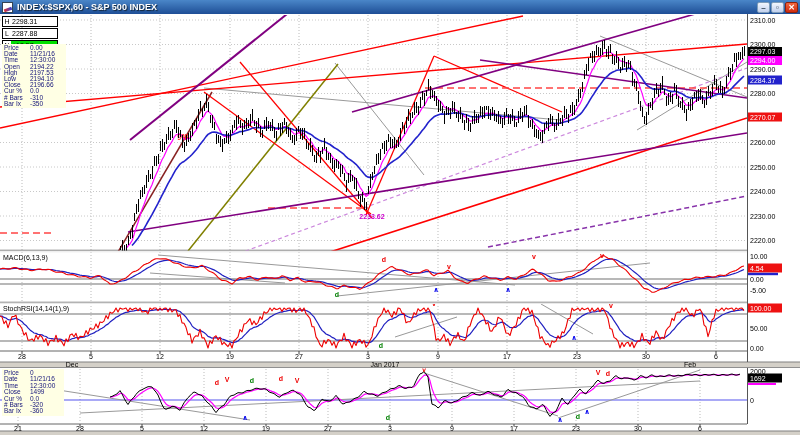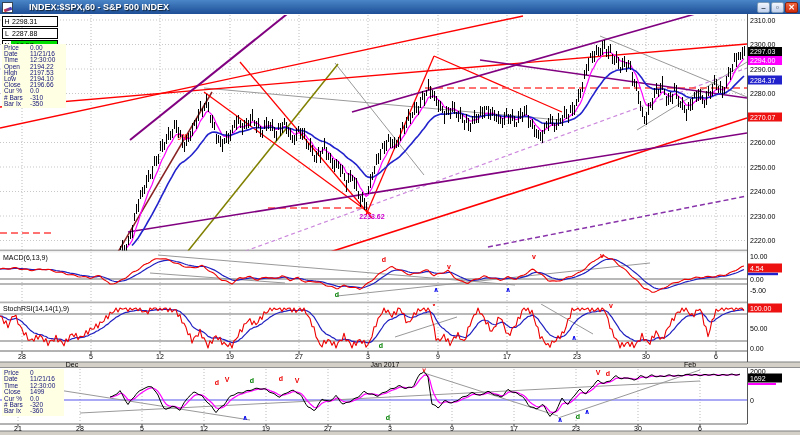--- a/index.html
+++ b/index.html
@@ -1,21 +1,21 @@
 <!DOCTYPE html>
 <html><head>
 <meta charset="utf-8">
 <style>
   html,body{margin:0;padding:0;background:#fff;}
   #stage{position:relative;width:800px;height:435px;overflow:hidden;background:#fff;
          font-family:"Liberation Sans",sans-serif;}
   #charts{position:absolute;left:0;top:0;z-index:1;}
   .titlebar{position:absolute;left:0;top:0;width:800px;height:14px;z-index:5;
     background:linear-gradient(180deg,#4a86c8,#1e4e96);display:flex;align-items:center;}
-  .titlebar .ttl{color:#fff;font-size:9px;font-weight:bold;margin-left:16px;
+  .titlebar .ttl{color:#fff;font-size:9px;font-weight:bold;margin-left:4px;
     text-shadow:1px 1px 1px #123;white-space:nowrap;}
   .winicon{width:11px;height:11px;margin-left:2px;background:#fff;border:1px solid #345;
     box-sizing:border-box;position:relative;overflow:hidden;}
   .winicon:before{content:"";position:absolute;left:1px;top:5px;width:8px;height:3px;
     background:linear-gradient(90deg,#e03030,#3040d0);transform:rotate(-20deg);}
   .winbtns{position:absolute;right:2px;top:1.5px;display:flex;gap:1px;}
   .wbtn{width:13px;height:11px;border:1px solid #7f9db9;border-radius:2px;box-sizing:border-box;
     background:linear-gradient(#f2f6fd,#c2d1ee);color:#234;font-size:8px;line-height:9px;
     text-align:center;font-weight:bold;}
   .wbtn.close{background:linear-gradient(#f0663f,#cf2c10);border-color:#90200a;color:#fff;}

